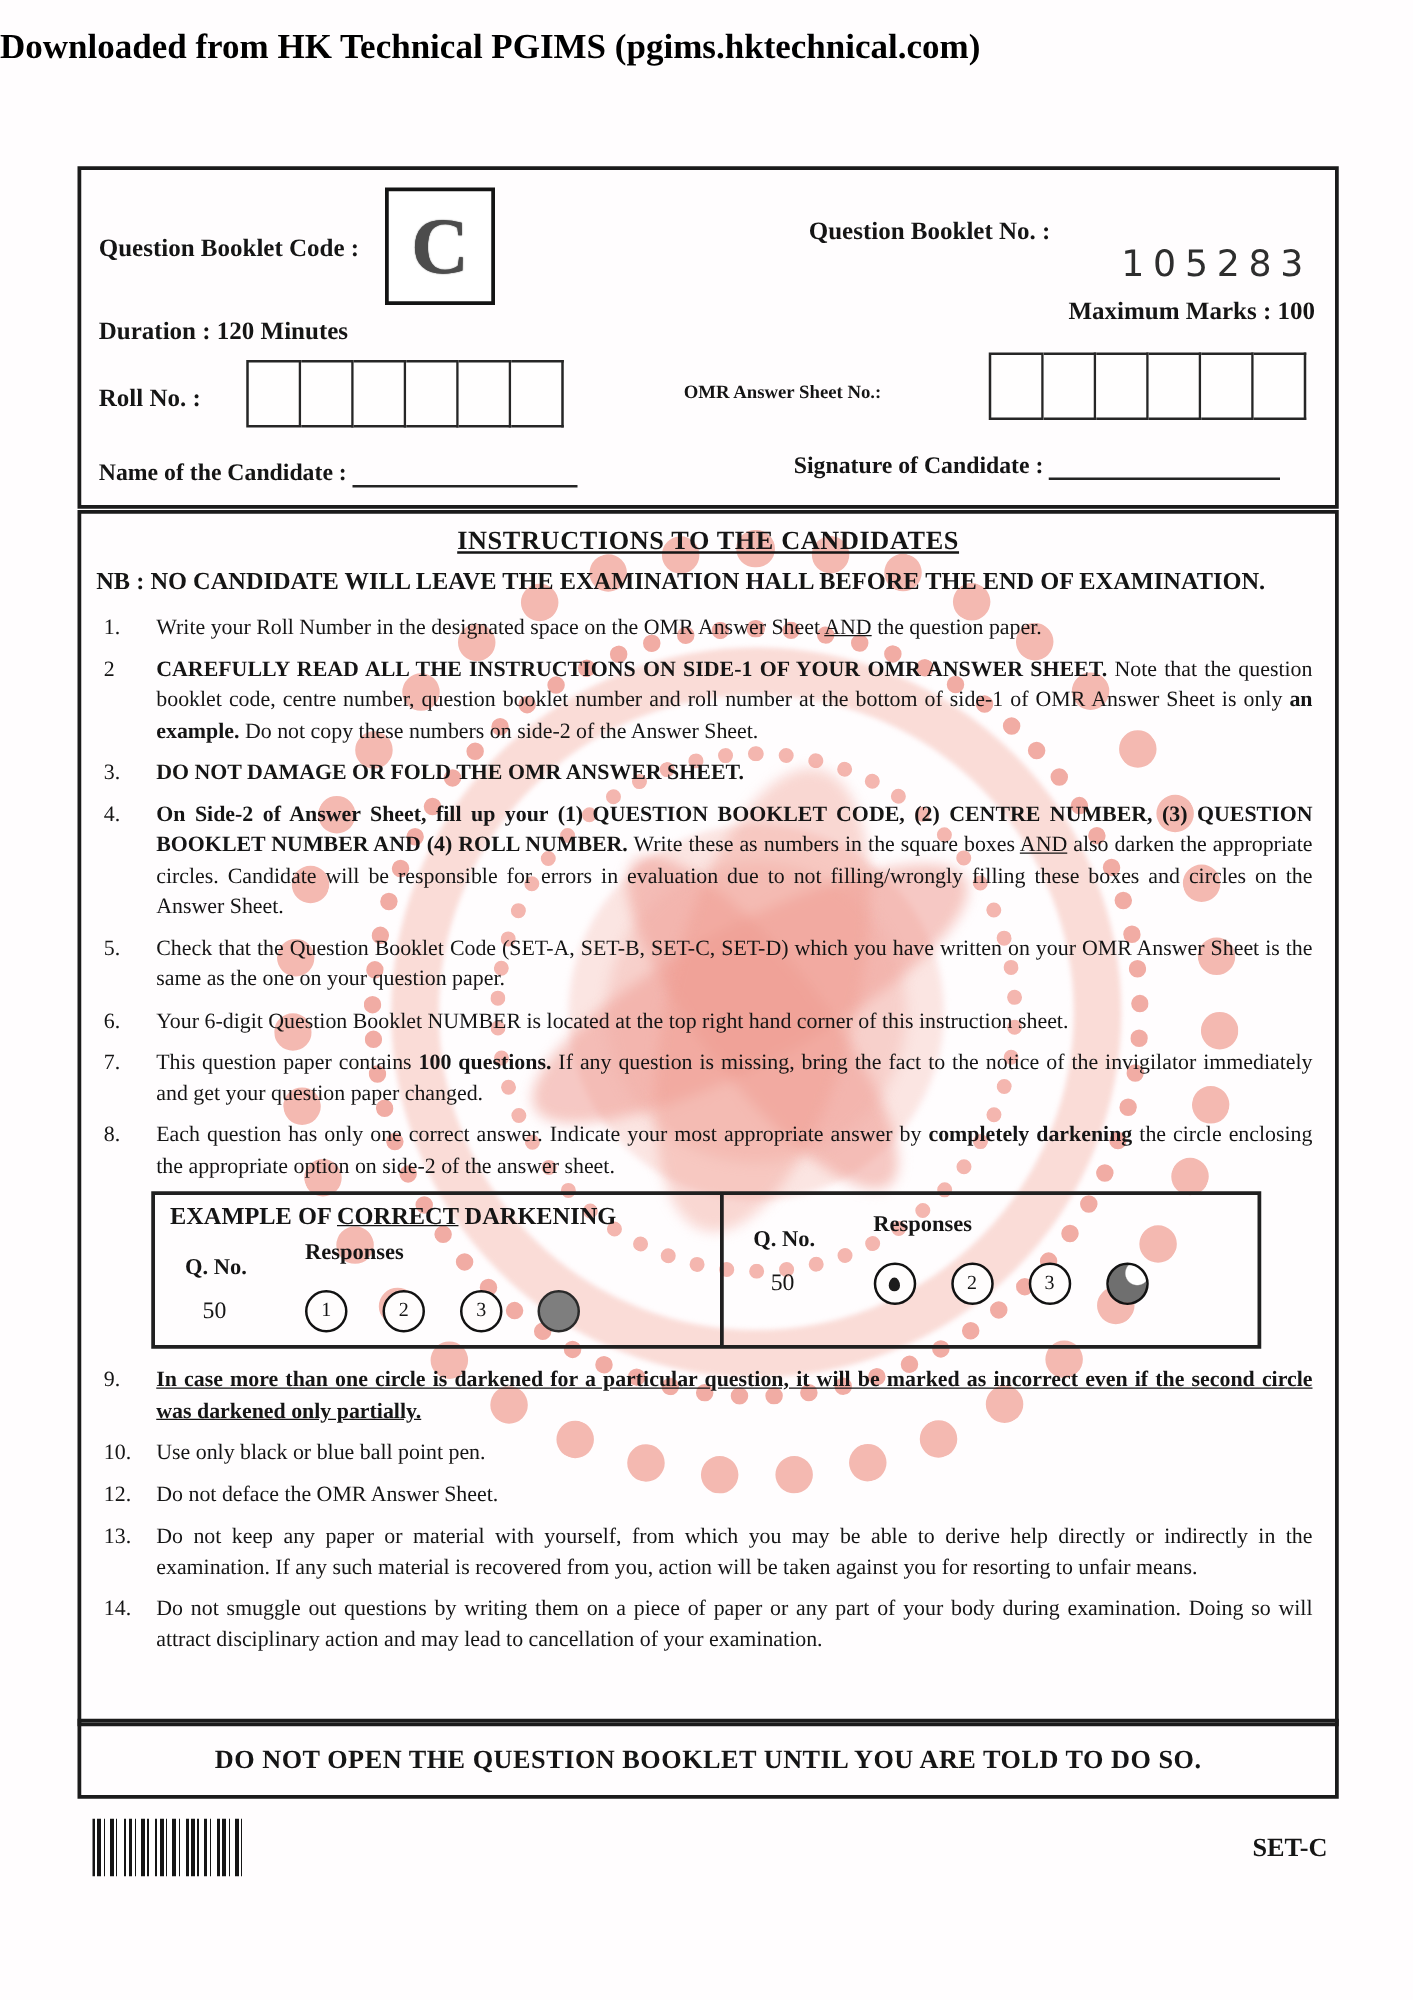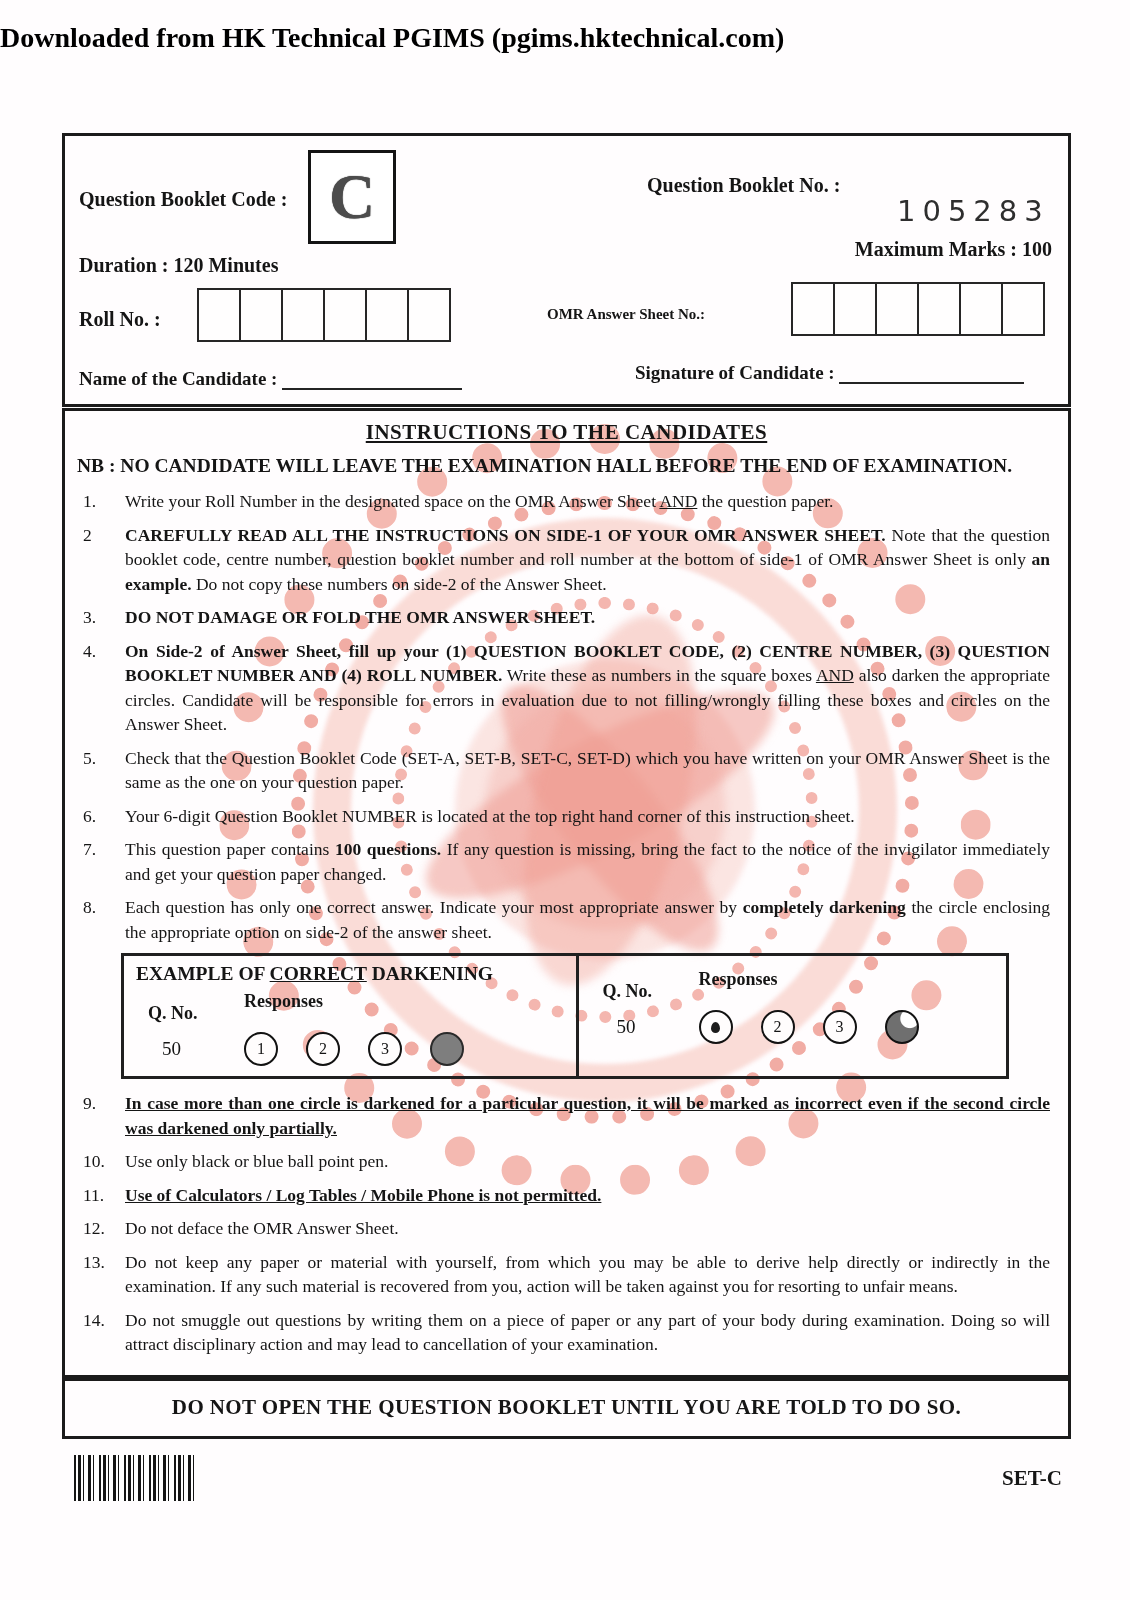--- a/index.html
+++ b/index.html
@@ -225,24 +225,20 @@
   <div class="items" id="itemsB">
       <div class="item">
         <span class="num">9.</span>
         <span class="txt"><span class="seg-bu">In case more than one circle is darkened for a particular question, it will be marked as incorrect even if the second circle was darkened only partially.</span></span>
       </div>
       <div class="item">
         <span class="num">10.</span>
         <span class="txt"><span>Use only black or blue ball point pen.</span></span>
       </div>
       <div class="item">
-        <span class="num">11.</span>
-        <span class="txt"><span class="seg-bu">Use of Calculators / Log Tables / Mobile Phone is not permitted.</span></span>
-      </div>
-      <div class="item">
         <span class="num">12.</span>
         <span class="txt"><span>Do not deface the OMR Answer Sheet.</span></span>
       </div>
       <div class="item">
         <span class="num">13.</span>
         <span class="txt"><span>Do not keep any paper or material with yourself, from which you may be able to derive help directly or indirectly in the examination. If any such material is recovered from you, action will be taken against you for resorting to unfair means.</span></span>
       </div>
       <div class="item">
         <span class="num">14.</span>
         <span class="txt"><span>Do not smuggle out questions by writing them on a piece of paper or any part of your body during examination. Doing so will attract disciplinary action and may lead to cancellation of your examination.</span></span>

